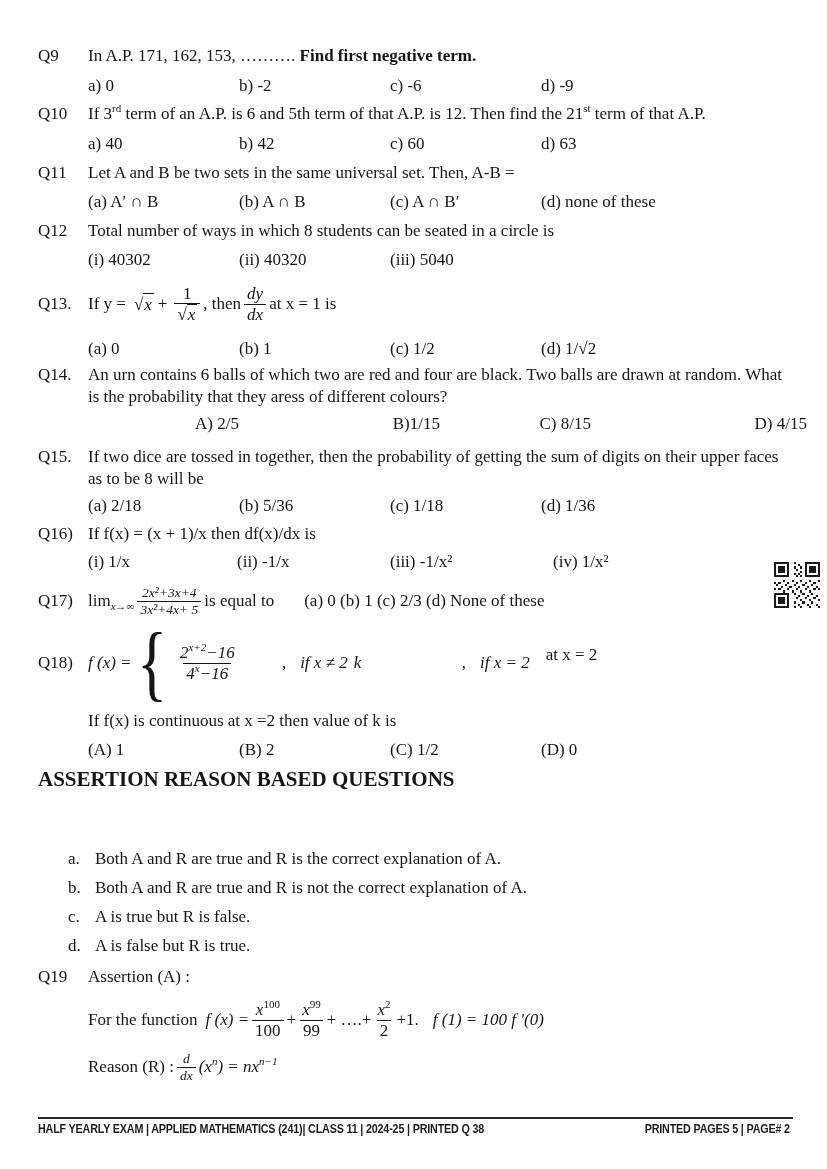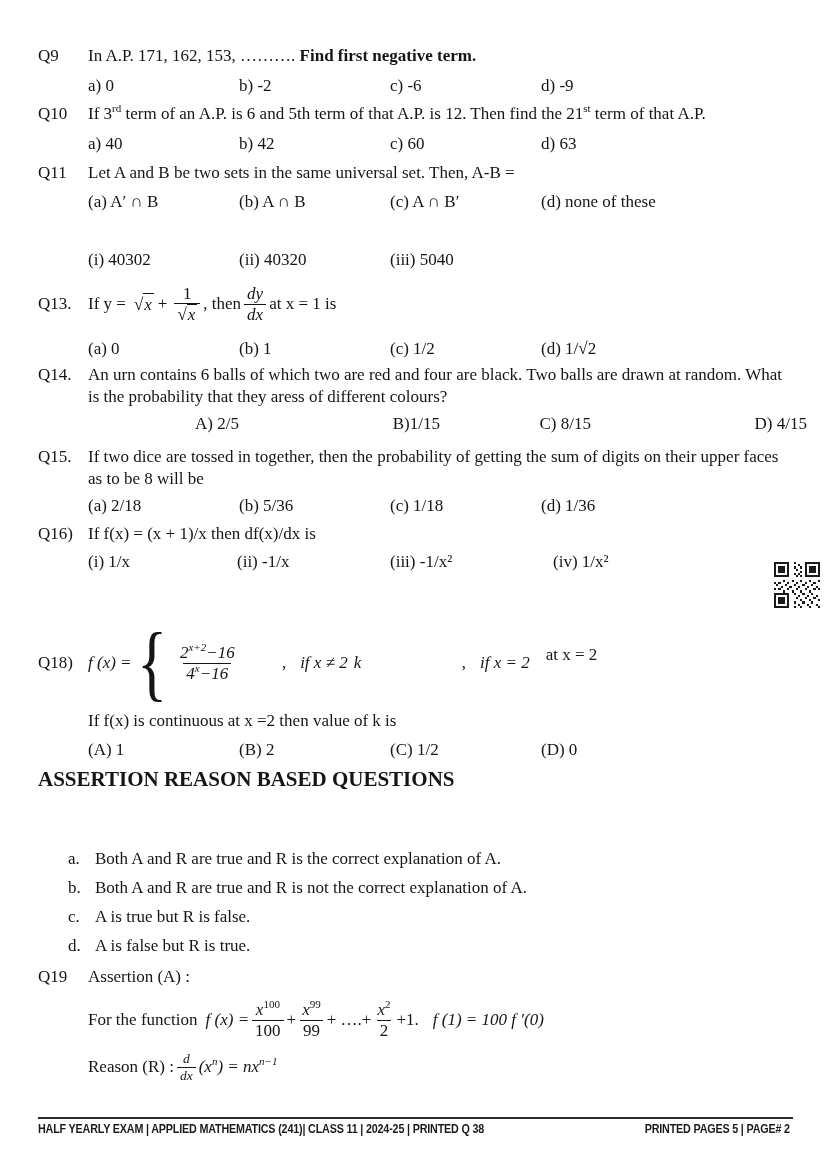--- a/index.html
+++ b/index.html
@@ -79,20 +79,24 @@
     <span class="qlab">Q11</span>
     <span class="qtext">Let A and B be two sets in the same universal set. Then, A-B =</span>
   </div>
   <div class="opts" style="top:192px">
     <span>(a) A′ ∩ B</span>
     <span>(b) A  ∩ B</span>
     <span>(c) A ∩ B′</span>
     <span>(d) none of these</span>
   </div>
 
+  <div class="row" style="top:220px">
+    <span class="qlab">Q12</span>
+    <span class="qtext">Total number of ways in which 8 students can be seated in a circle is</span>
+  </div>
   <div class="opts" style="top:250px">
     <span>(i) 40302</span>
     <span>(ii) 40320</span>
     <span>(iii) 5040</span>
   </div>
 
   <div class="row mathrow" style="top:278px;height:52px">
     <span class="qlab">Q13.</span>
     <span>If y =</span>
     <span class="gap-s"></span>
@@ -142,20 +146,30 @@
     <span class="qlab">Q16)</span>
     <span class="qtext">If f(x) = (x + 1)/x then df(x)/dx is</span>
   </div>
   <div class="opts g16" style="top:552px">
     <span>(i) 1/x</span>
     <span>(ii) -1/x</span>
     <span>(iii) -1/x²</span>
     <span>(iv) 1/x²</span>
   </div>
 
+  <div class="row mathrow" style="top:580px;height:42px">
+    <span class="qlab">Q17)</span>
+    <span><span>lim</span><sub class="s it">x→∞</sub></span>
+    <span class="frac sm it">
+      <span class="num">2x²+3x+4</span>
+      <span class="den">3x²+4x+ 5</span>
+    </span>
+    <span>is equal to</span>
+    <span style="margin-left:30px">(a) 0 (b) 1 (c) 2/3 (d) None of these</span>
+  </div>
 
   <div class="row mathrow" style="top:622px;height:82px">
     <span class="qlab">Q18)</span>
     <span class="it">f (x) =</span>
     <span class="brace">{</span>
     <span class="pw">
       <span class="pwrow">
         <span class="pwexpr">
           <span class="frac it">
             <span class="num"><span>2</span><sup class="s">x+2</sup><span>−16</span></span>

